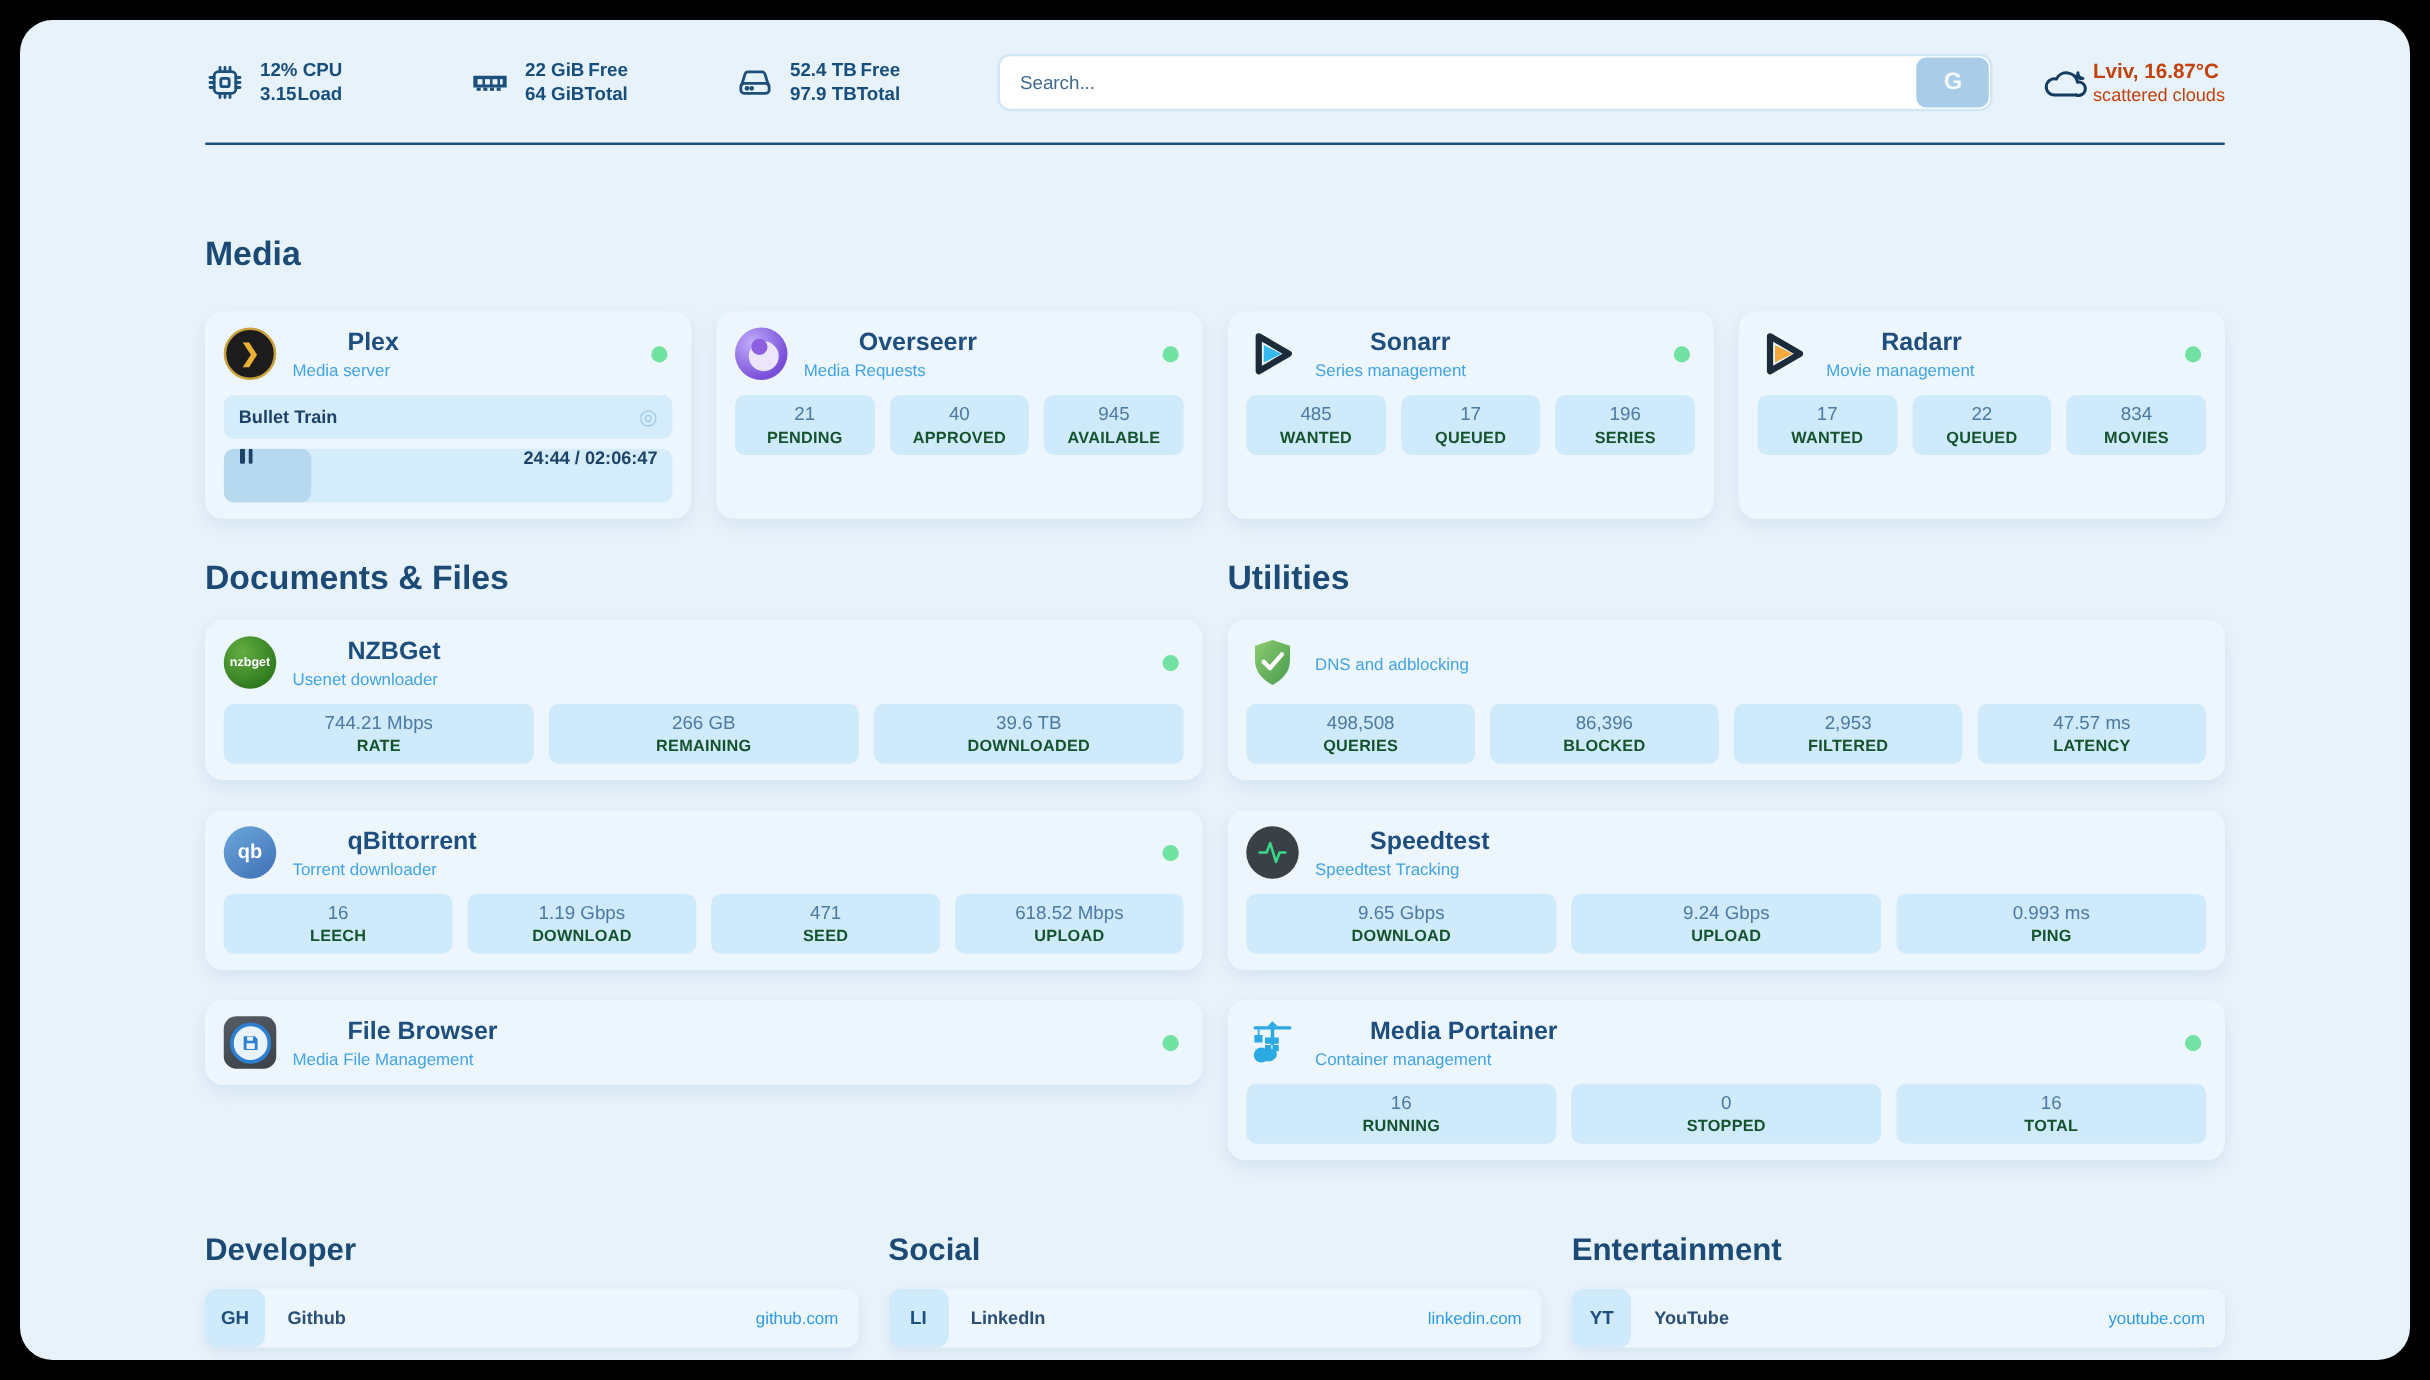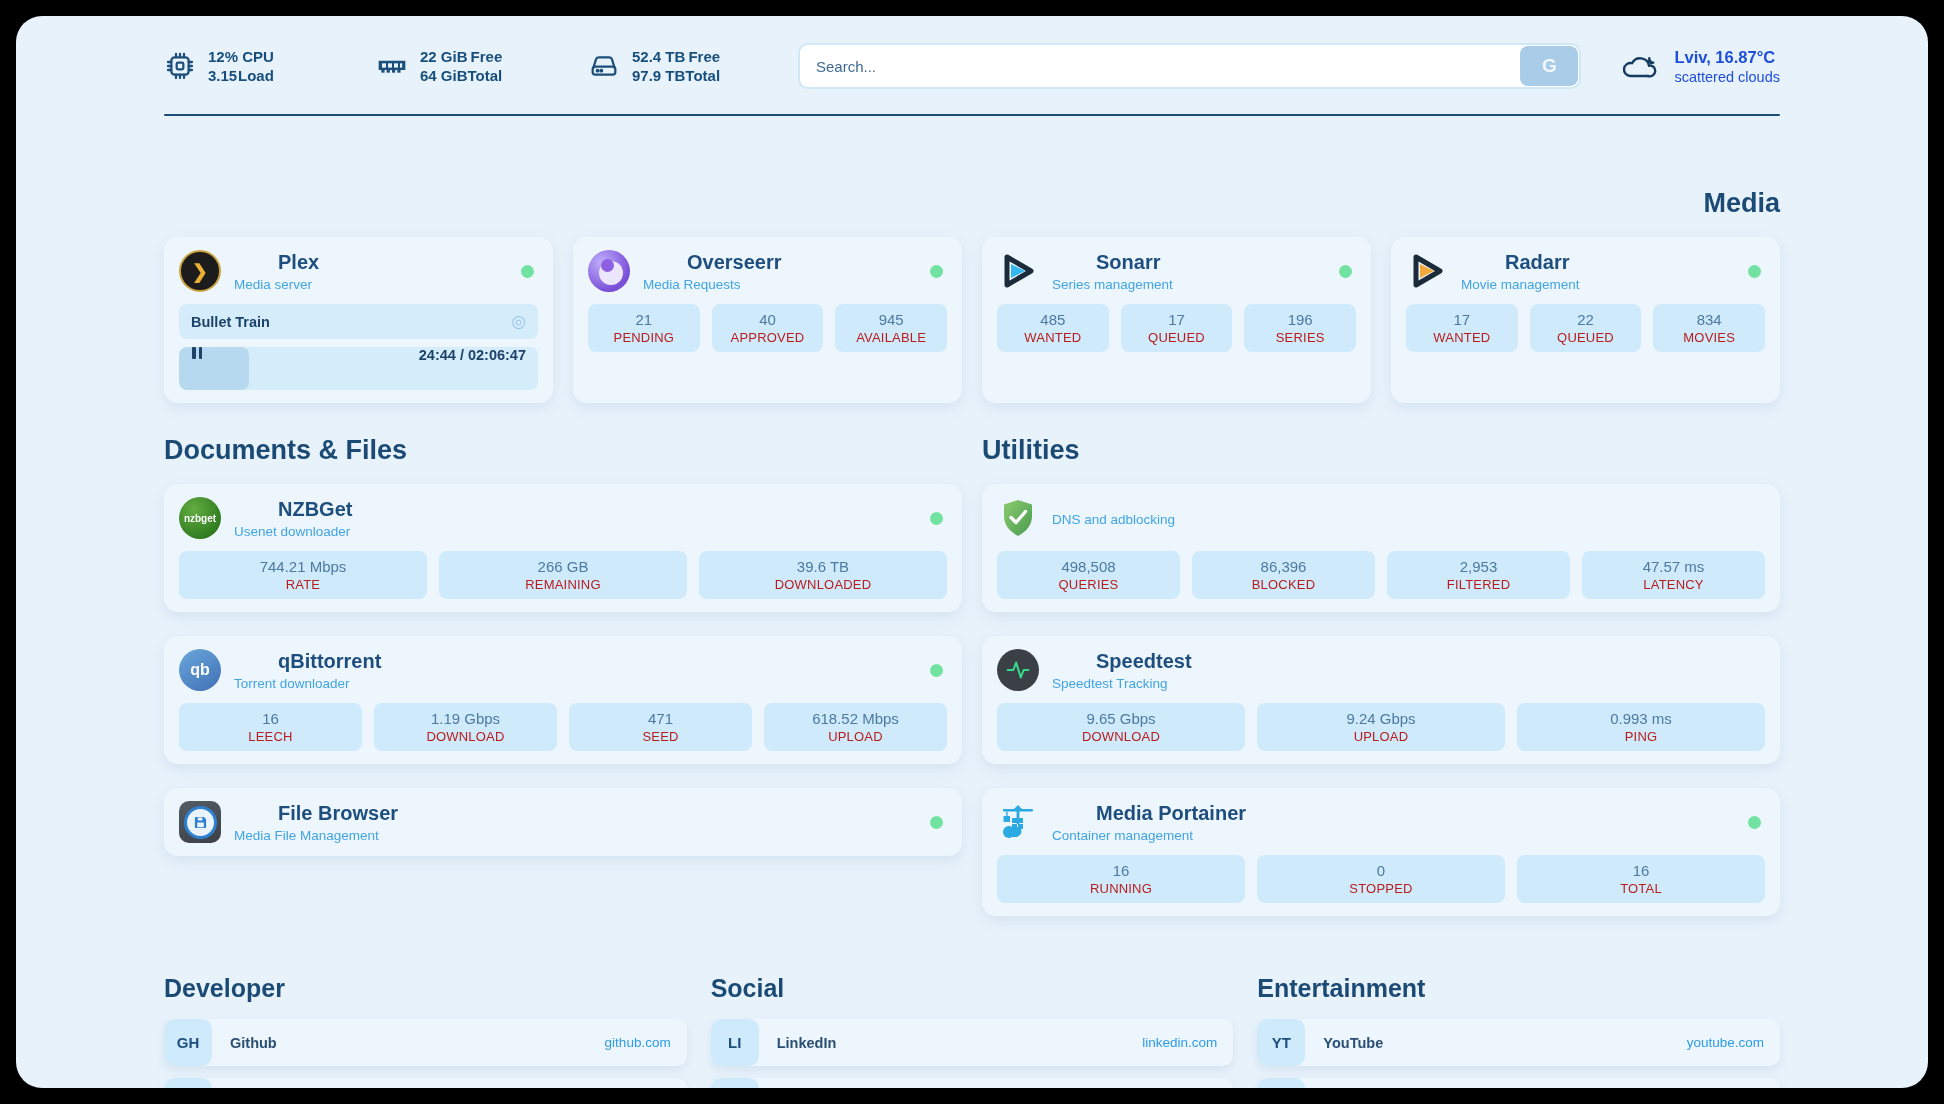--- a/index.html
+++ b/index.html
@@ -19,44 +19,44 @@
   .bar{height:7px;border-radius:4px;background:#b6cddc;overflow:hidden;}
   .bar>div{height:100%;background:#2e6b99;border-radius:4px;}
 
   .searchwrap{flex:1;margin:0 38px;position:relative;}
   .searchwrap input{width:100%;height:46px;border:2px solid #cfe7f7;border-radius:10px;background:#fff;
     padding:0 74px 0 16px;font-size:15px;color:#174f7c;outline:none;box-sizing:border-box;font-family:"Liberation Sans",sans-serif;}
   .searchwrap input::placeholder{color:#35628a;opacity:.95;}
   .gbtn{position:absolute;right:3px;top:3px;bottom:3px;width:58px;background:#a9cde8;border-radius:8px;
     color:#f2f8fd;font-size:19px;font-weight:600;display:flex;align-items:center;justify-content:center;cursor:pointer;}
 
-  .weather{display:flex;align-items:center;gap:13px;color:#1d4ed8;}
+  .weather{display:flex;align-items:center;color:#c2410c;}
   .wl1{font-size:16.5px;font-weight:600;}
   .wl2{font-size:14.5px;font-weight:500;margin-top:2px;}
 
   .divider{height:2px;background:#1d4f7b;margin-top:22px;border-radius:1px;}
 
   
   h2{font-size:27px;font-weight:600;color:#1b4a74;margin:0;}
   .sec-media{margin-top:72px;}
-  .sec-media h2{margin-bottom:18px;text-align:right;}
+  .sec-media h2{margin-bottom:30px;}
   .grid4{display:grid;grid-template-columns:repeat(4,1fr);gap:20px;}
 
   .card{background:#eef6fd;border-radius:14px;padding:13px 15px;box-shadow:0 5px 14px rgba(70,120,160,.12);cursor:pointer;}
   .card-head{display:flex;align-items:center;gap:13px;}
   .app-icon{width:42px;height:42px;flex:0 0 auto;display:flex;align-items:center;justify-content:center;position:relative;}
   .app-meta{flex:1;}
   .app-name{font-size:20px;font-weight:700;color:#1d4e7e;margin-left:44px;}
   .app-sub{font-size:13.5px;color:#41a4e4;font-weight:500;margin-top:3px;}
   .dot{width:13px;height:13px;border-radius:50%;background:#72e2a2;align-self:center;margin-right:4px;}
 
   .stats{display:flex;gap:12px;margin-top:12px;}
   .stat-box{flex:1;background:#cfeafb;border-radius:8px;padding:7px 11px;text-align:center;}
   .sv{font-size:15px;color:#4c7aa2;font-weight:500;}
-  .sl{font-size:13px;color:#b91c1c;font-weight:400;letter-spacing:.2px;margin-top:2px;}
+  .sl{font-size:13px;color:#14532d;font-weight:700;letter-spacing:.2px;margin-top:2px;}
 
   
   .media-row{margin-top:12px;background:#d5ecfb;border-radius:8px;padding:7px 12px;display:flex;align-items:center;
     justify-content:space-between;font-size:14.5px;font-weight:700;color:#1d4268;}
   .media-type{color:#9cc8e9;font-size:17px;font-weight:400;}
   .progress-row{position:relative;margin-top:8px;background:#d5ecfb;border-radius:8px;height:43px;overflow:hidden;display:flex;align-items:flex-start;}
   .progress-fill{position:absolute;left:0;top:0;bottom:0;background:#b7d9f0;border-radius:8px;}
   .pause{position:relative;margin-left:13px;display:flex;gap:3px;}
   .pause i{display:block;width:3.5px;height:12px;background:#1d4268;border-radius:1px;}
   .ptime{position:relative;margin-left:auto;margin-right:12px;font-size:14.5px;font-weight:700;color:#1d4268;}

